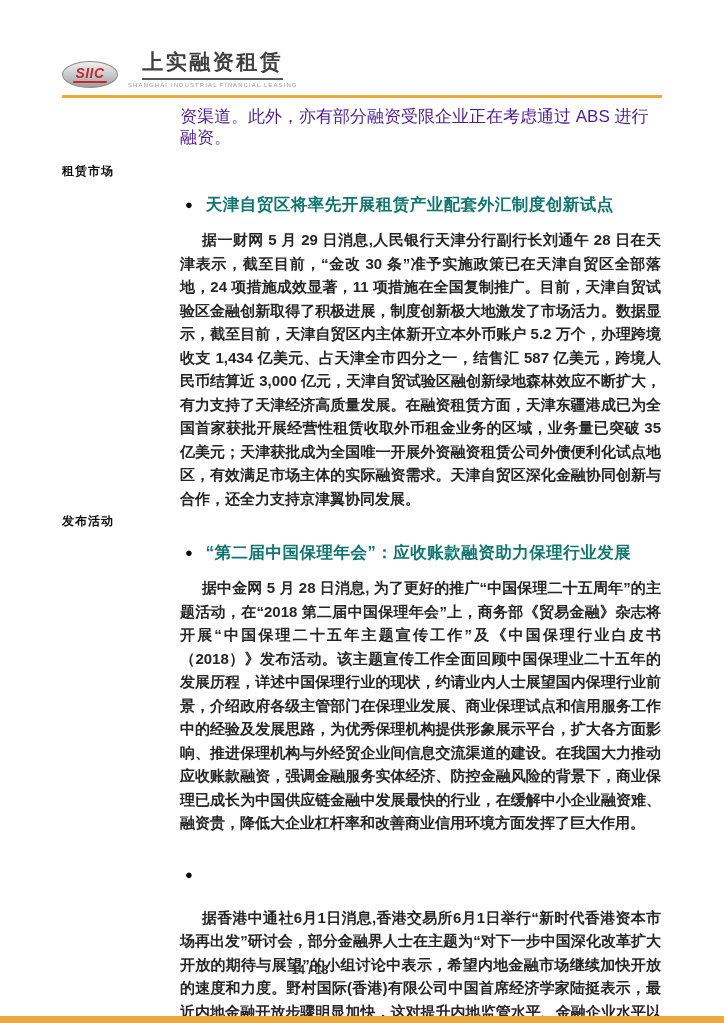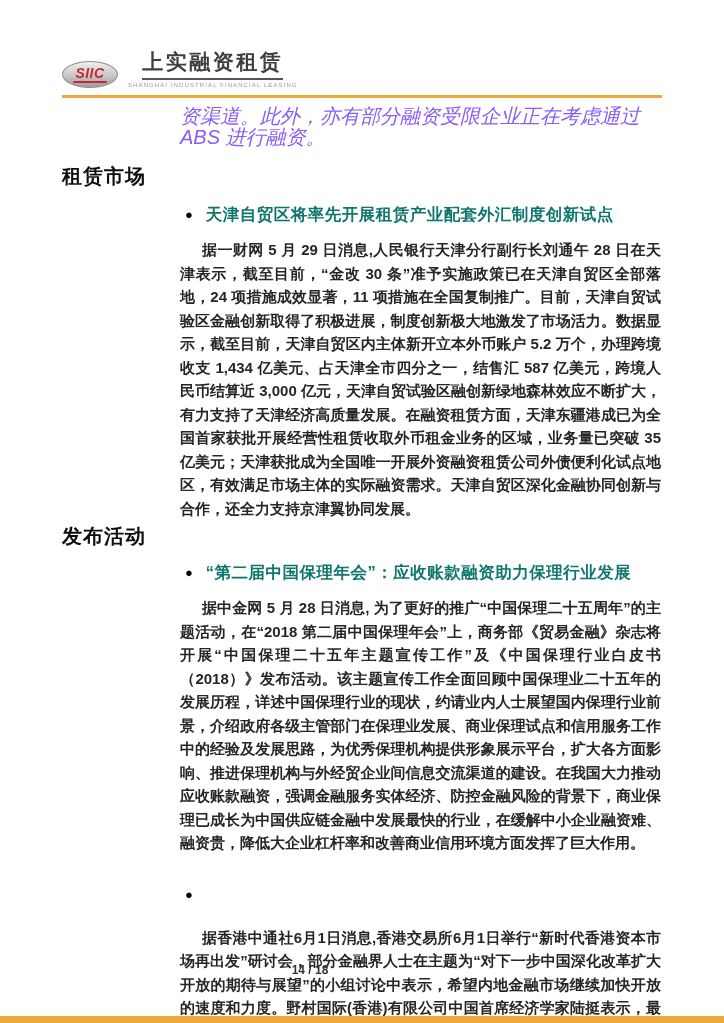--- a/index.html
+++ b/index.html
@@ -56,27 +56,26 @@
   }
   .gold-rule{
     margin-top:7px;
     height:3px;width:600px;
     background:#eda93c;
   }
   
   .intro-line{
     margin:8px 0 0 118px;
     width:482px;
-    font-size:20px;line-height:21px;
-    color:#8b5cf6;
-    font-style:italic;
+    font-size:17px;line-height:21px;
+    color:#4c1d95;
   }
   .section-heading{
     margin-top:15px;
-    font-size:20px;font-weight:700;color:#0d0d0d;
+    font-size:12px;font-weight:700;color:#0d0d0d;
     letter-spacing:1px;
   }
   .bullet-row{
     margin:14px 0 0 123px;
     display:flex;align-items:center;gap:13px;
   }
   .bullet-dot{
     font-size:13px;line-height:20px;color:#000;
     flex:0 0 auto;
   }

